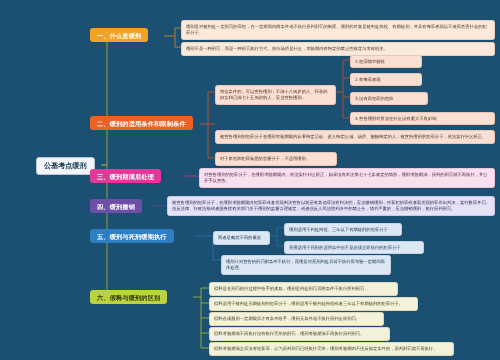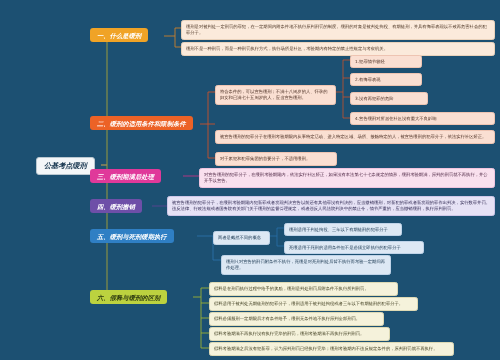--- a/index.html
+++ b/index.html
@@ -19,21 +19,20 @@
     width: 500px; height: 360px;
     pointer-events: none;
   }
   .node {
     position: absolute;
     display: flex;
     border-radius: 3px;
     white-space: normal;
     line-height: 1.18;
     letter-spacing: -0.1px;
-    font-style: italic;
   }
   
   .root {
     background: #f3f6f8;
     border: 1px solid #b9c7d0;
     color: #10304a;
     font-size: 7.2px;
     padding: 4px 7px;
     border-radius: 3px;
     font-weight: bold;

